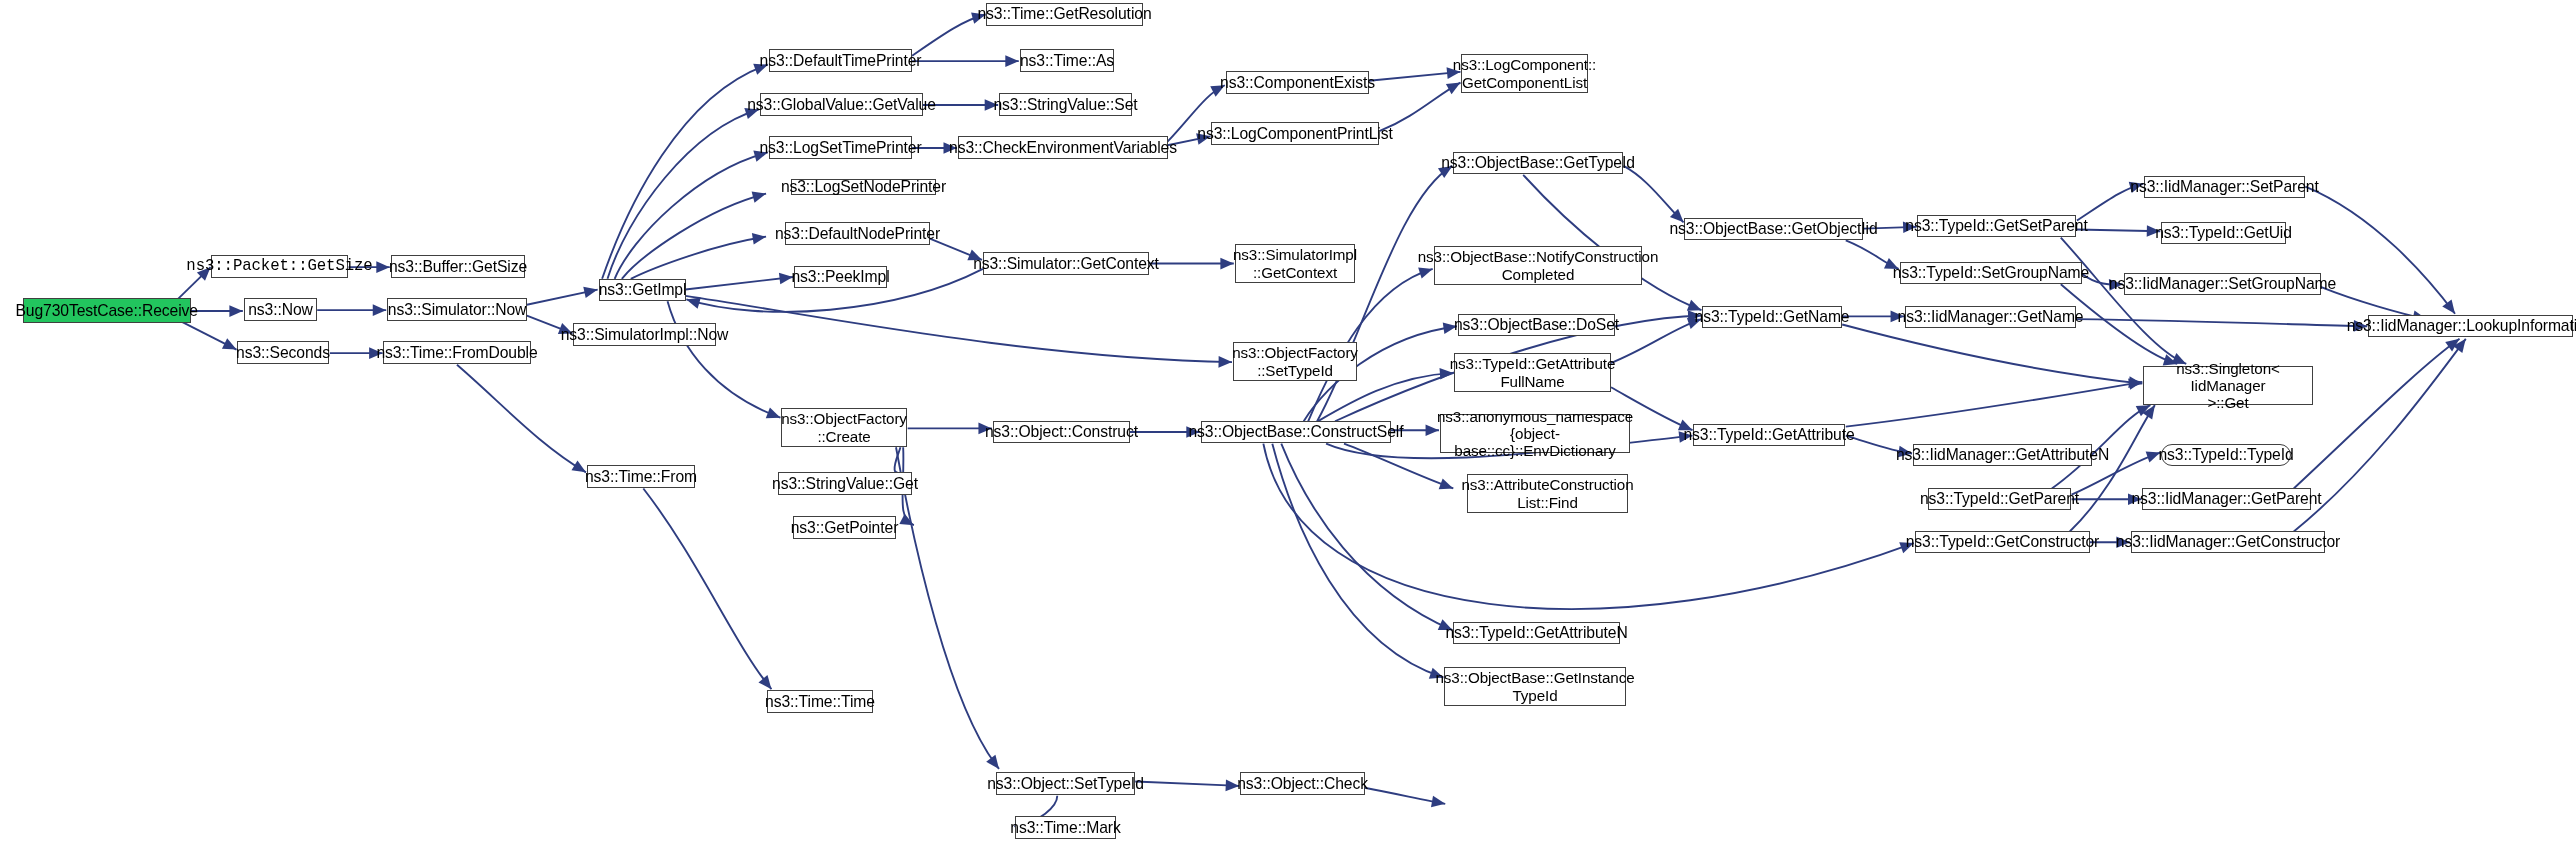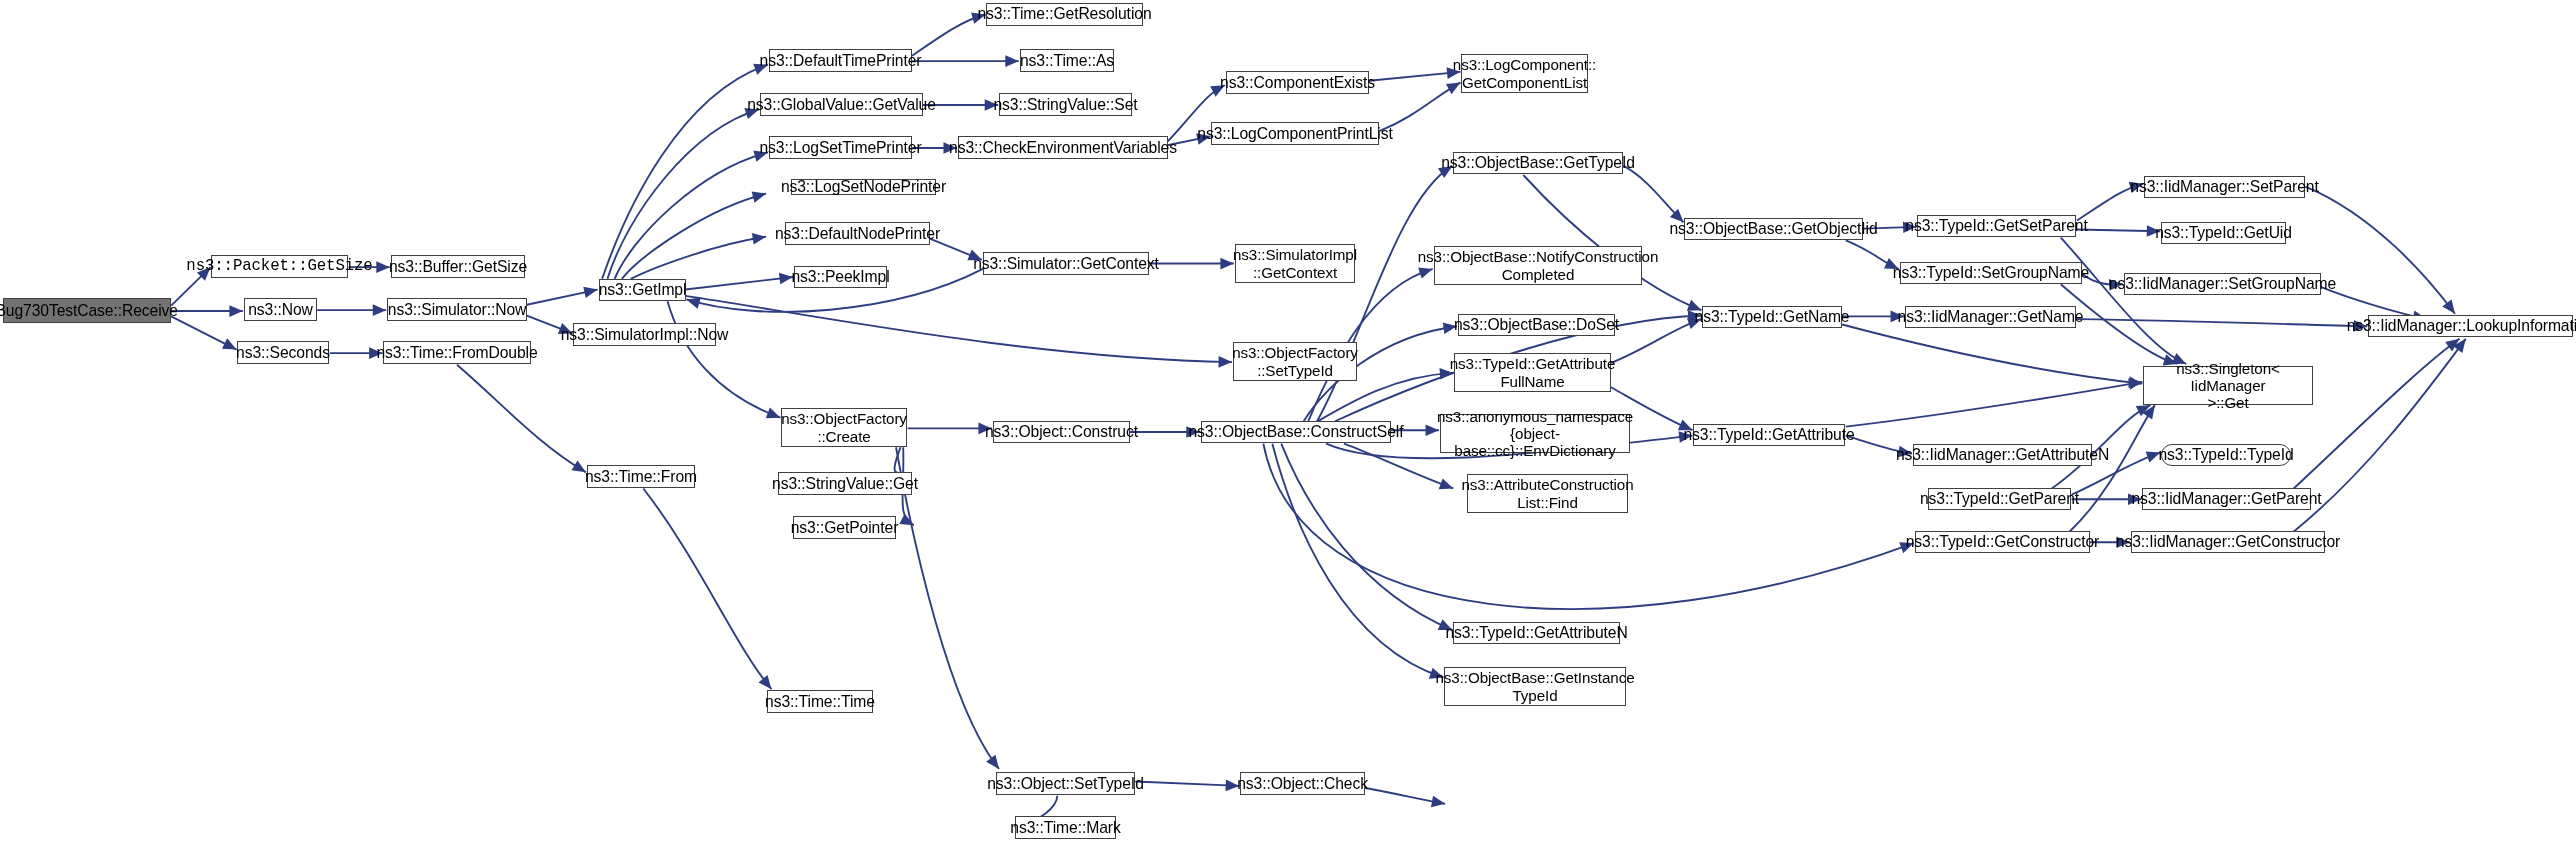--- a/index.html
+++ b/index.html
@@ -26,22 +26,23 @@
     justify-content:center;
     text-align:center;
     font-size:15.7px;
     line-height:1.12;
     letter-spacing:-0.1px;
     white-space:pre-line;
     padding:0 3.6px;
     z-index:5;
   }
   .node.root{
-    background:#737373;
+    background:#22c55e;
     border:0.9px solid #404040;
+    margin-left:20px;
   }
   .edge{
     fill:none;
     stroke:#2e3d80;
     stroke-width:2.1px;
   }
   .arrowhead{ fill:#2e3d80; }
 </style>
 </head>
 <body>

